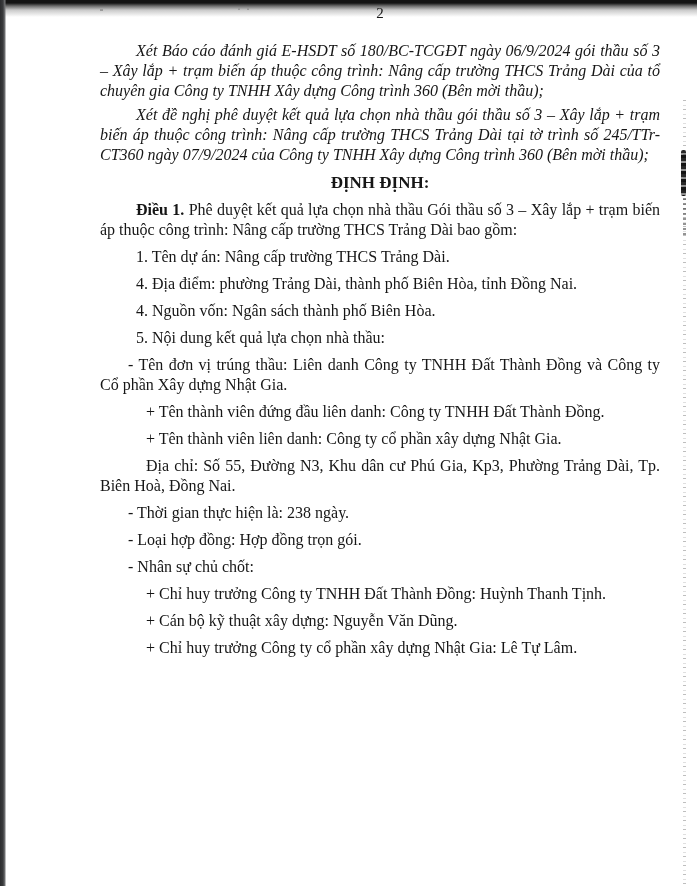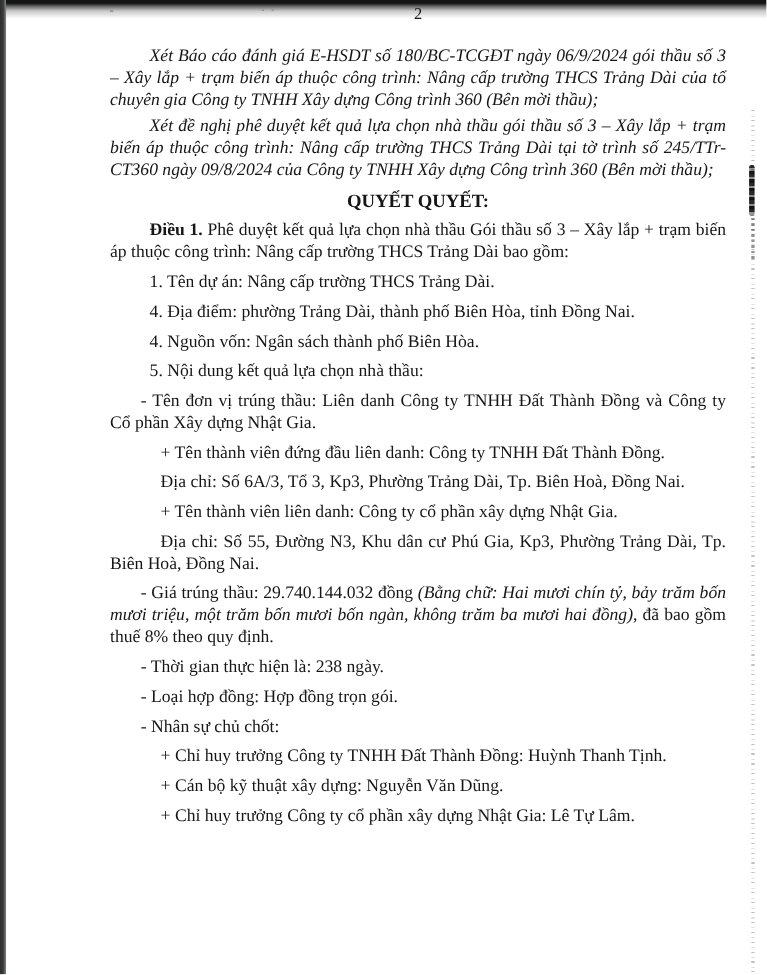--- a/index.html
+++ b/index.html
@@ -112,38 +112,36 @@
   <div class="right-blob-2"></div>
   <div class="speck s1"></div>
   <div class="speck s2"></div>
   <div class="speck s3"></div>
 
   <div class="page-number">2</div>
 
   <div class="content">
 
     <p class="italic indent p-gap">Xét Báo cáo đánh giá E-HSDT số 180/BC-TCGĐT ngày 06/9/2024 gói thầu số 3 – Xây lắp + trạm biến áp thuộc công trình: Nâng cấp trường THCS Trảng Dài của tổ chuyên gia Công ty TNHH Xây dựng Công trình 360 (Bên mời thầu);</p>
-    <p class="italic indent p-gap">Xét đề nghị phê duyệt kết quả lựa chọn nhà thầu gói thầu số 3 – Xây lắp + trạm biến áp thuộc công trình: Nâng cấp trường THCS Trảng Dài tại tờ trình số 245/TTr-CT360 ngày 09/8/2024 của Công ty TNHH Xây dựng Công trình 360 (Bên mời thầu);</p>
+    <p class="italic indent p-gap">Xét đề nghị phê duyệt kết quả lựa chọn nhà thầu gói thầu số 3 – Xây lắp + trạm biến áp thuộc công trình: Nâng cấp trường THCS Trảng Dài tại tờ trình số 245/TTr-CT360 ngày 07/9/2024 của Công ty TNHH Xây dựng Công trình 360 (Bên mời thầu);</p>
 
-    <p class="heading">QUYẾT QUYẾT:</p>
+    <p class="heading">ĐỊNH ĐỊNH:</p>
 
     <p class="indent dieu"><b>Điều 1.</b><span> Phê duyệt kết quả lựa chọn nhà thầu Gói thầu số 3 – Xây lắp + trạm biến áp thuộc công trình: Nâng cấp trường THCS Trảng Dài bao gồm:</span></p>
 
     <p class="item">1. Tên dự án: Nâng cấp trường THCS Trảng Dài.</p>
     <p class="item">4. Địa điểm: phường Trảng Dài, thành phố Biên Hòa, tỉnh Đồng Nai.</p>
     <p class="item">4. Nguồn vốn: Ngân sách thành phố Biên Hòa.</p>
     <p class="item">5. Nội dung kết quả lựa chọn nhà thầu:</p>
 
     <p class="dash">- Tên đơn vị trúng thầu: Liên danh Công ty TNHH Đất Thành Đồng và Công ty Cổ phần Xây dựng Nhật Gia.</p>
     <p class="plus">+ Tên thành viên đứng đầu liên danh: Công ty TNHH Đất Thành Đồng.</p>
-    <p class="plus">Địa chỉ: Số 6A/3, Tổ 3, Kp3, Phường Trảng Dài, Tp. Biên Hoà, Đồng Nai.</p>
     <p class="plus">+ Tên thành viên liên danh: Công ty cổ phần xây dựng Nhật Gia.</p>
     <p class="plus">Địa chỉ: Số 55, Đường N3, Khu dân cư Phú Gia, Kp3, Phường Trảng Dài, Tp. Biên Hoà, Đồng Nai.</p>
 
-    <p class="dash"><span>- Giá trúng thầu: 29.740.144.032 đồng </span><span class="italic">(Bằng chữ: Hai mươi chín tỷ, bảy trăm bốn mươi triệu, một trăm bốn mươi bốn ngàn, không trăm ba mươi hai đồng)</span><span>, đã bao gồm thuế 8% theo quy định.</span></p>
 
     <p class="dash">- Thời gian thực hiện là: 238 ngày.</p>
     <p class="dash">-  Loại hợp đồng: Hợp đồng trọn gói.</p>
     <p class="dash">-  Nhân sự chủ chốt:</p>
 
     <p class="plus">+ Chỉ huy trưởng Công ty TNHH Đất Thành Đồng: Huỳnh Thanh Tịnh.</p>
     <p class="plus">+ Cán bộ kỹ thuật xây dựng: Nguyễn Văn Dũng.</p>
     <p class="plus">+ Chỉ huy trưởng Công ty cổ phần xây dựng Nhật Gia: Lê Tự Lâm.</p>
 
   </div>

